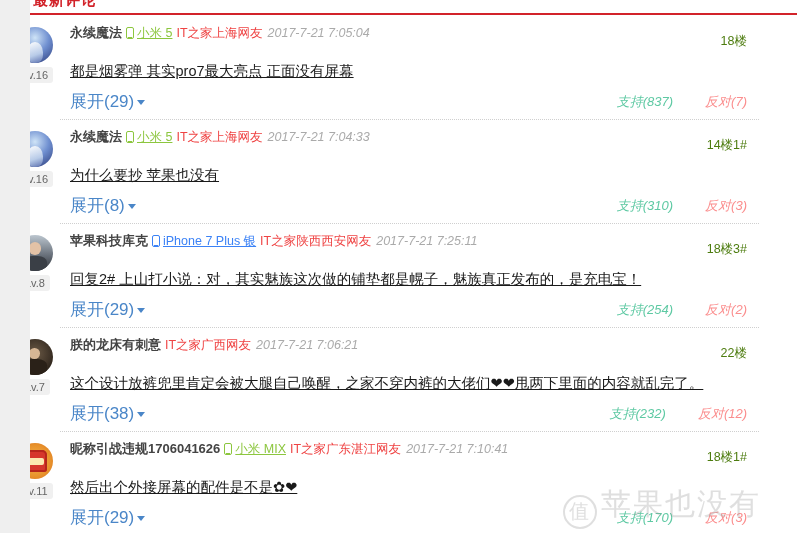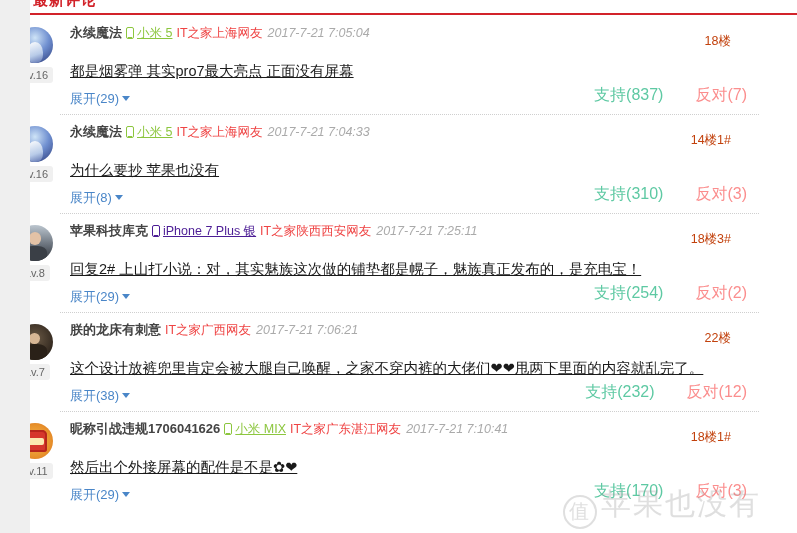--- a/index.html
+++ b/index.html
@@ -150,65 +150,66 @@
   .dev .phone::after {
     content: "";
     position: absolute;
     left: 1px;
     right: 1px;
     bottom: 0.5px;
     height: 1px;
     background: currentColor;
   }
   .dev.green { color: #8cc63e; }
-  .dev.blue { color: #4c1d95; text-align: center; }
+  .dev.blue { color: #3b82f6; text-align: center; }
   .c-from { color: #ef4444; margin-right: 5px; }
   .c-time { color: #aaa; font-style: italic; }
 
   .c-text {
     font-size: 14.5px;
     line-height: 24px;
     color: #1a1a1a;
     margin-top: 17px;
     word-break: break-all;
     text-decoration: underline;
   }
 
   .c-expand {
     margin-top: 7px;
-    font-size: 13px;
+    font-size: 17px;
     color: #4a86c8;
     cursor: pointer;
     display: inline-block;
   }
   .c-expand .caret {
     display: inline-block;
     width: 0;
     height: 0;
     border-left: 4.5px solid transparent;
     border-right: 4.5px solid transparent;
     border-top: 5.5px solid #4a86c8;
     margin-left: 3px;
     vertical-align: 2px;
   }
 
   .floor {
     position: absolute;
-    right: 16px;
+    right: 0;
     top: 9px;
     font-size: 12.5px;
-    color: #c2410c;
+    color: #4d7c0f;
     white-space: nowrap;
   }
   .votes {
     position: absolute;
     right: 0;
     bottom: 2px;
     white-space: nowrap;
-    font-size: 16px;
+    font-size: 13px;
+    font-style: italic;
   }
   .vote-up {
     color: #5ec9a3;
     margin-right: 32px;
     cursor: pointer;
   }
   .vote-down {
     color: #fb8e8e;
     cursor: pointer;
   }

